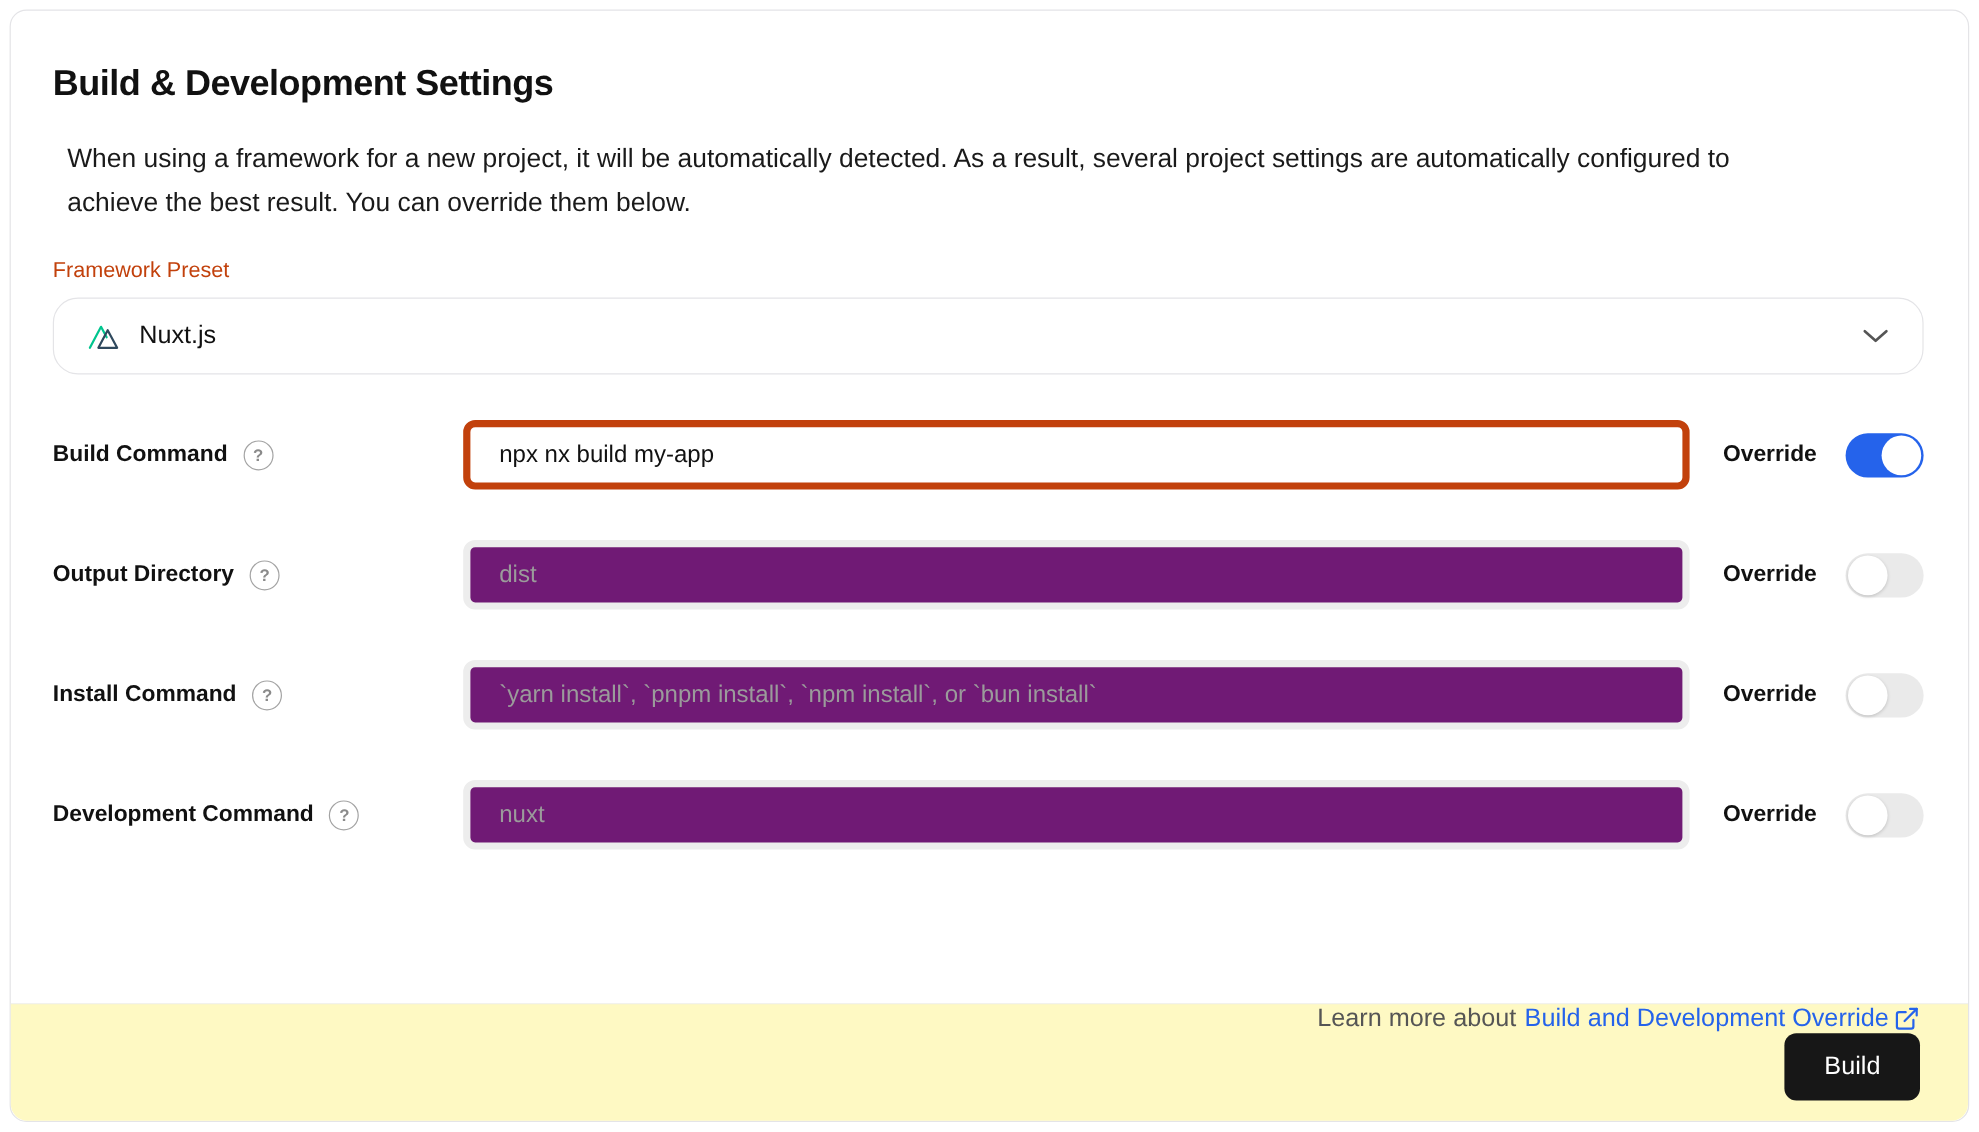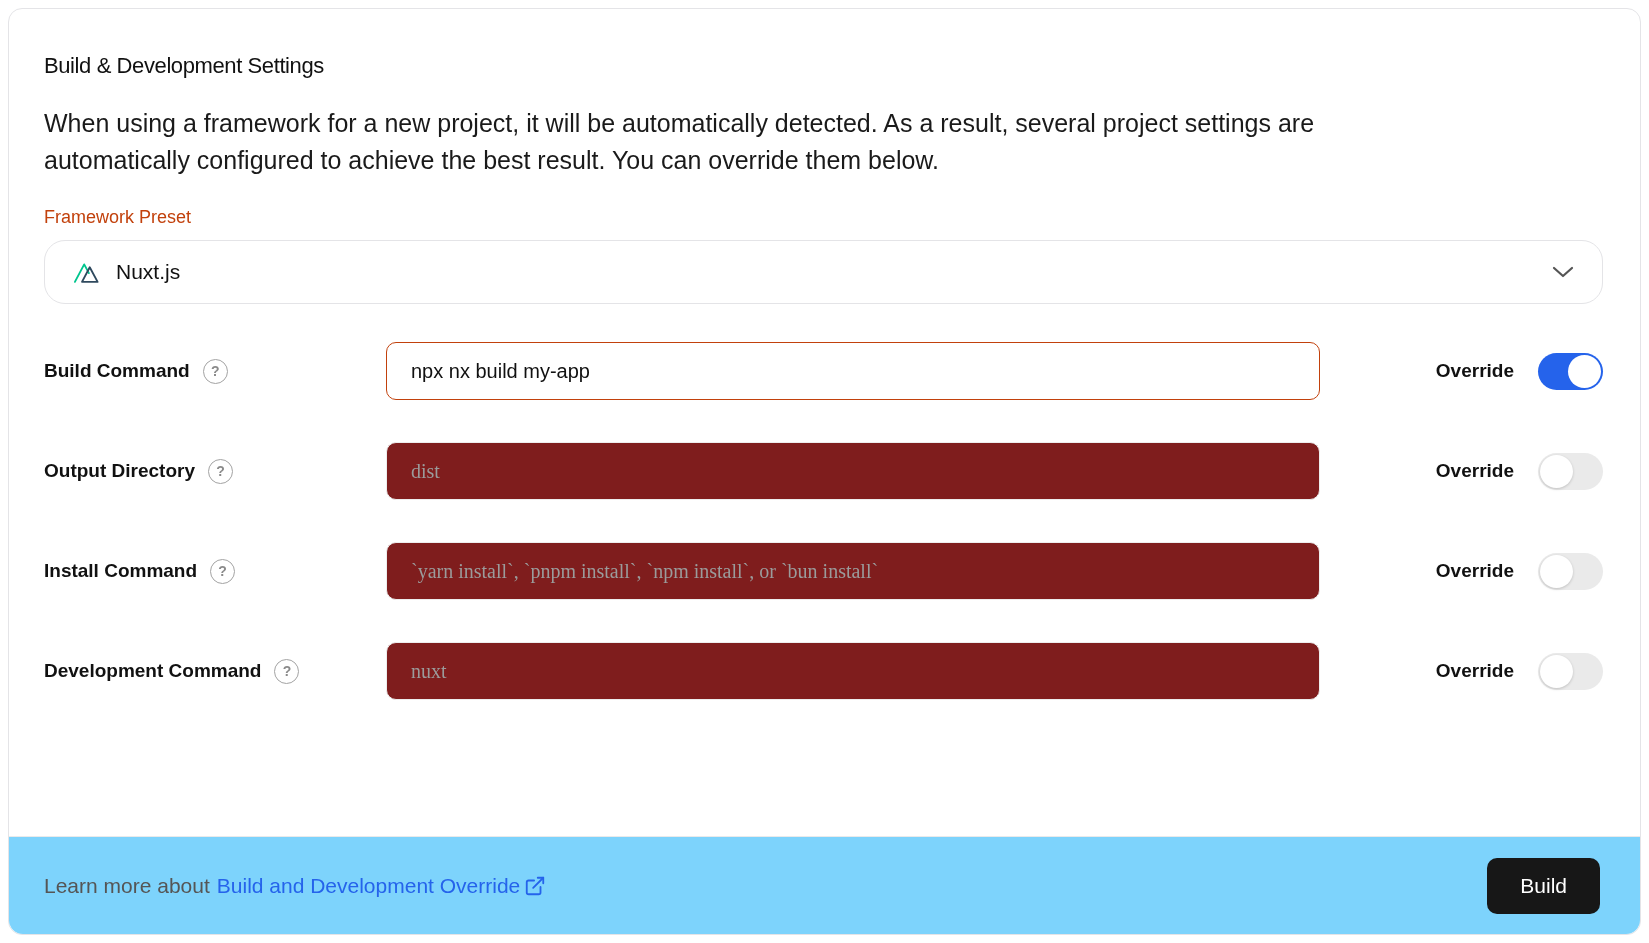--- a/index.html
+++ b/index.html
@@ -17,31 +17,32 @@
     border: 1px solid #e4e4e7;
     border-radius: 14px;
     display: flex;
     flex-direction: column;
   }
   .card-body {
     flex: 1;
     padding: 44px 35px 0 35px;
   }
   .page-title {
-    font-size: 22px;
-    font-weight: 400;
+    font-size: 30px;
+    font-weight: 700;
     letter-spacing: -0.4px;
     color: #111111;
   }
   .description {
     margin-top: 26px;
-    font-size: 25px;
+    font-size: 22px;
     line-height: 37px;
     color: #1a1a1a;
     max-width: 1400px;
+    margin-left: 12px;
   }
   .field-label {
     margin-top: 28px;
     font-size: 18px;
     color: #c2410c;
   }
   .select {
     margin-top: 12px;
     width: 1559px;
     height: 64px;
@@ -85,37 +86,36 @@
     color: #8a8a8a;
     font-size: 14px;
     font-weight: 600;
     display: flex;
     align-items: center;
     justify-content: center;
     flex: none;
     cursor: default;
   }
   .row-input {
-    width: 934px;
+    width: 1022px;
     height: 58px;
-    border: 1px solid #c2410c;
+    border: 6px solid #c2410c;
     border-radius: 10px;
     background: #ffffff;
     padding: 0 24px;
     font-size: 20px;
     font-family: "Liberation Sans", sans-serif;
     color: #111111;
     outline: none;
   }
   .row-input::placeholder { color: #9b9b9b; }
   .row-input.input-disabled {
-    background: #7f1d1d;
+    background: #701a75;
     border-color: #ededed;
     color: #9b9b9b;
-    font-family: Liberation Serif, serif;
   }
   .override-label {
     margin-left: auto;
     font-size: 19px;
     font-weight: 700;
     color: #111111;
   }
   .toggle {
     margin-left: 24px;
     width: 65px;
@@ -132,26 +132,27 @@
     width: 33px; height: 33px;
     border-radius: 50%;
     background: #ffffff;
     box-shadow: 0 1px 3px rgba(0,0,0,0.18);
     transition: left .1s;
   }
   .toggle.on { background: var(--accent, #2563eb); }
   .toggle.on .knob { left: 30px; box-shadow: none; }
   .footer {
     height: 98px;
-    background: #7dd3fc;
+    background: #fef9c3;
     border-top: 1px solid #eaeaea;
     border-radius: 0 0 14px 14px;
     display: flex;
-    align-items: center;
+    align-items: flex-end;
     padding: 0 40px 0 35px;
+    flex-direction: column;
   }
   .learn-more {
     font-size: 21px;
     color: #555555;
     display: flex;
     align-items: center;
   }
   .learn-more a {
     color: #2563eb;
     text-decoration: none;

